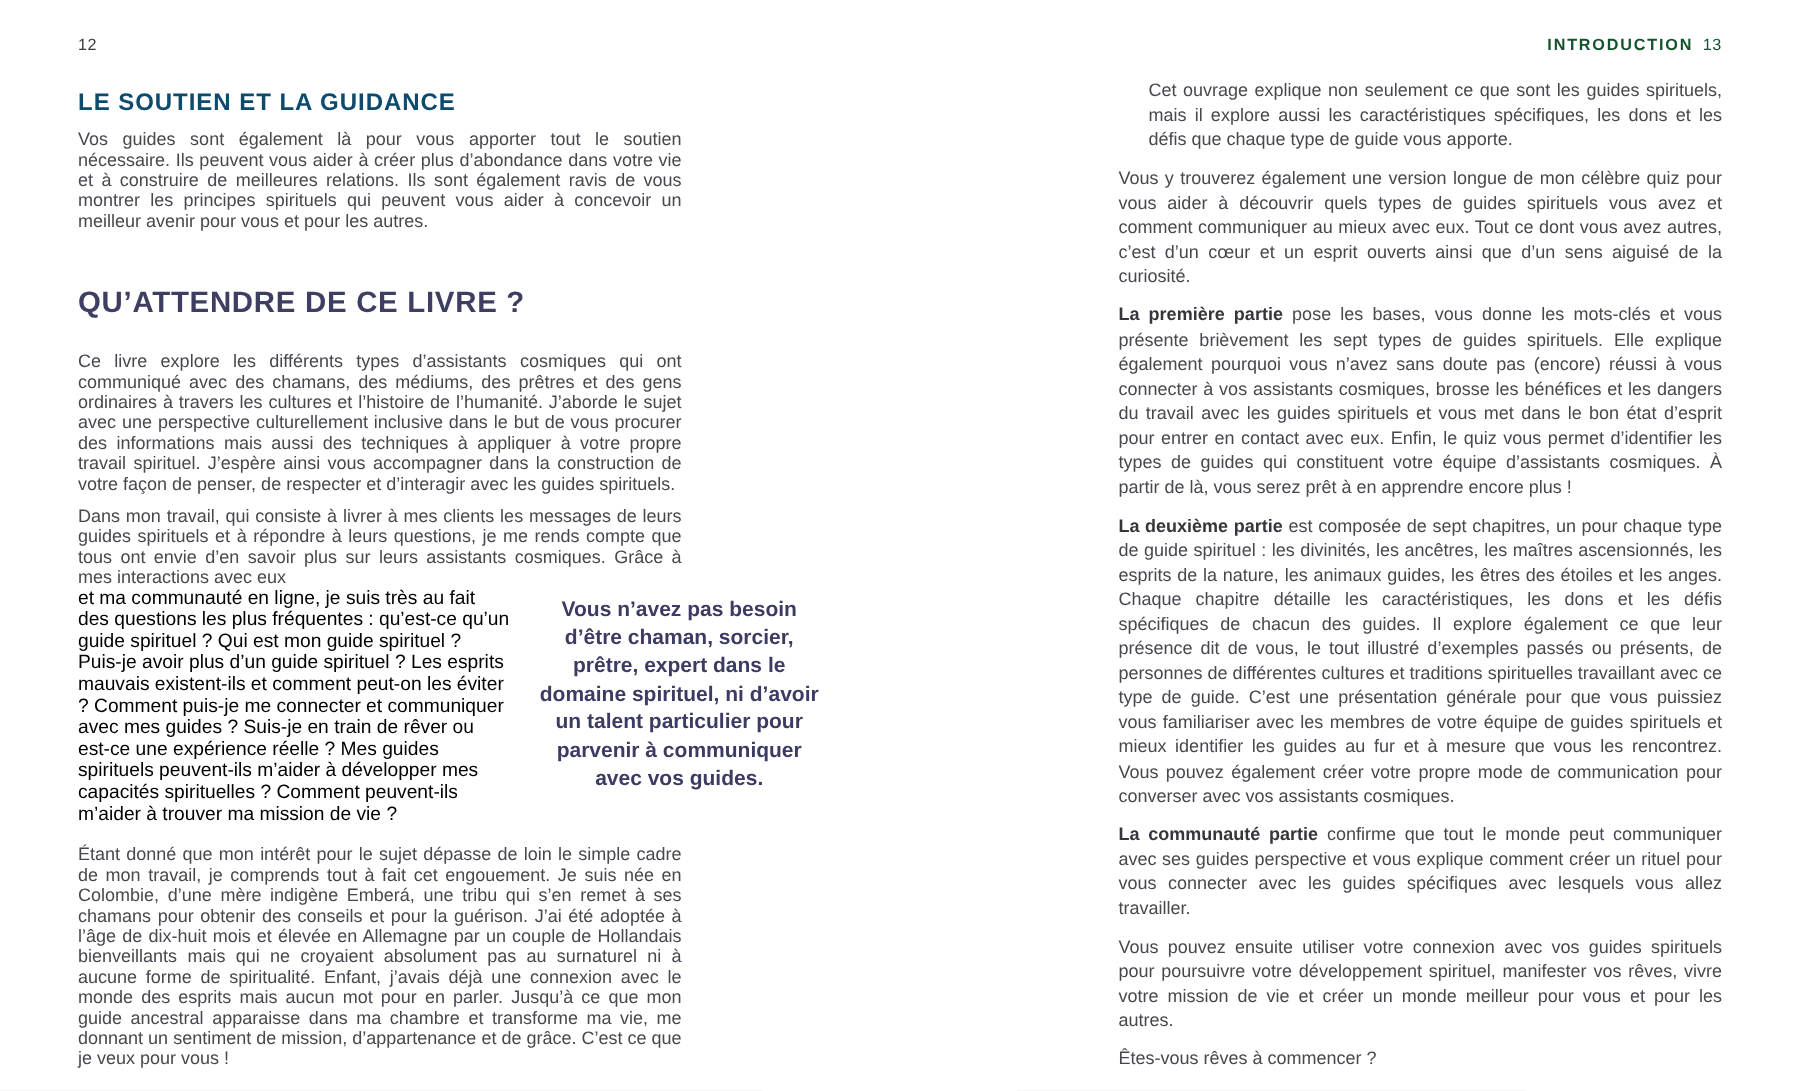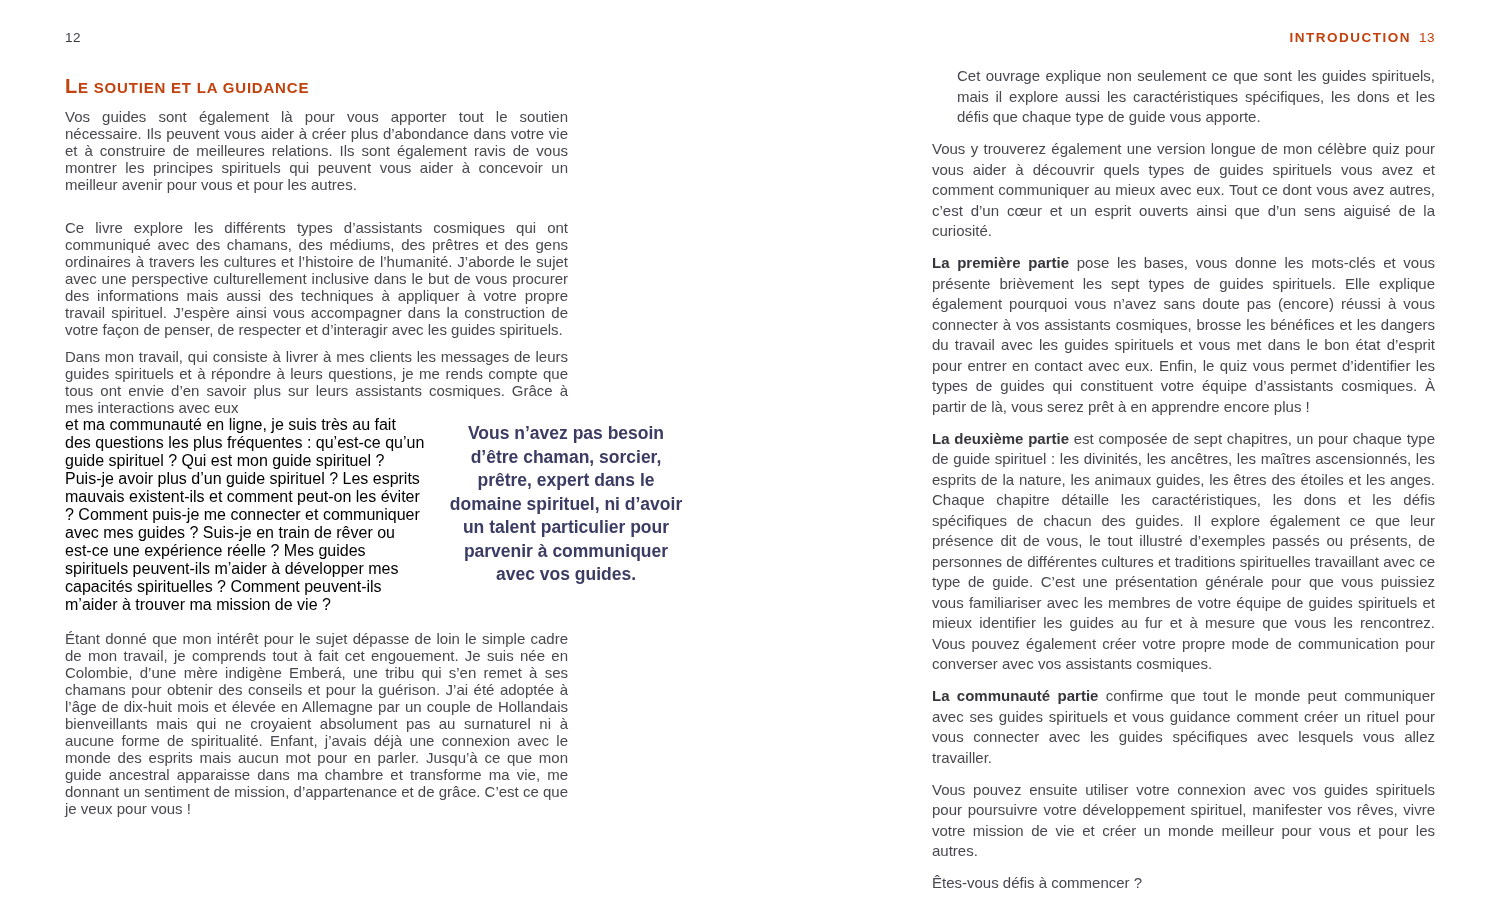--- a/index.html
+++ b/index.html
@@ -7,26 +7,26 @@
     width:1500px;height:909px;background:#ffffff;position:relative;
     font-family:"Liberation Sans", sans-serif;overflow:hidden;padding-left:15px;
   }
   .col{position:absolute;top:0;width:503px;}
   .col-left{left:65px;}
   .col-right{left:932px;}
   .pagenum-left{
     margin-top:30px;font-size:13.5px;color:#3a3a41;letter-spacing:0.5px;
   }
   .running-head{
-    margin-top:30px;text-align:right;font-size:13.5px;color:#c2410c;
+    margin-top:30px;text-align:right;font-size:13.5px;color:#14532d;
   }
   .running-head .head-label{letter-spacing:1.5px;font-weight:bold;}
   .running-head .head-num{margin-left:8px;letter-spacing:0.5px;}
   .small-head{
-    margin:30px 0 0 0;font-size:15px;font-weight:bold;color:#c2410c;
+    margin:30px 0 0 0;font-size:20px;font-weight:bold;color:#0c4a6e;
     letter-spacing:0.8px;text-transform:uppercase;
   }
   .small-head::first-letter{font-size:20px;}
   .big-head{
     margin:46px 0 0 0;font-size:24.5px;font-weight:bold;color:#3e3e63;
     letter-spacing:0.6px;font-weight:600;
   }
   .body-text{
     font-size:15px;line-height:17px;color:#47474f;text-align:justify;
   }
@@ -47,20 +47,21 @@
 
 <div class="spread">
 
   <div class="col col-left">
     <div class="pagenum-left">12</div>
 
     <h3 class="small-head">Le soutien et la guidance</h3>
 
     <p class="body-text para para-first">Vos guides sont également là pour vous apporter tout le soutien nécessaire. Ils peuvent vous aider à créer plus d’abondance dans votre vie et à construire de meilleures relations. Ils sont également ravis de vous montrer les principes spirituels qui peuvent vous aider à concevoir un meilleur avenir pour vous et pour les autres.</p>
 
+    <h2 class="big-head">QU’ATTENDRE DE CE LIVRE ?</h2>
 
     <p class="body-text para para-after-bighead">Ce livre explore les différents types d’assistants cosmiques qui ont communiqué avec des chamans, des médiums, des prêtres et des gens ordinaires à travers les cultures et l’histoire de l’humanité. J’aborde le sujet avec une perspective culturellement inclusive dans le but de vous procurer des informations mais aussi des techniques à appliquer à votre propre travail spirituel. J’espère ainsi vous accompagner dans la construction de votre façon de penser, de respecter et d’interagir avec les guides spirituels.</p>
 
     <p class="body-text para">
       <span>Dans mon travail, qui consiste à livrer à mes clients les messages de leurs guides spirituels et à répondre à leurs questions, je me rends compte que tous ont envie d’en savoir plus sur leurs assistants cosmiques. Grâce à mes interactions avec eux </span></p><aside class="pull-quote"><span>Vous n’avez pas besoin d’être chaman, sorcier, prêtre, expert dans le domaine spirituel, ni d’avoir un talent particulier pour parvenir à communiquer avec vos guides.</span></aside><span>et ma communauté en ligne, je suis très au fait des questions les plus fréquentes : qu’est-ce qu’un guide spirituel ? Qui est mon guide spirituel ? Puis-je avoir plus d’un guide spirituel ? Les esprits mauvais existent-ils et comment peut-on les éviter ? Comment puis-je me connecter et communiquer avec mes guides ? Suis-je en train de rêver ou est-ce une expérience réelle ? Mes guides spirituels peuvent-ils m’aider à développer mes capacités spirituelles ? Comment peuvent-ils m’aider à trouver ma mission de vie ?</span>
     <p></p>
 
     <p class="body-text para">Étant donné que mon intérêt pour le sujet dépasse de loin le simple cadre de mon travail, je comprends tout à fait cet engouement. Je suis née en Colombie, d’une mère indigène Emberá, une tribu qui s’en remet à ses chamans pour obtenir des conseils et pour la guérison. J’ai été adoptée à l’âge de dix-huit mois et élevée en Allemagne par un couple de Hollandais bienveillants mais qui ne croyaient absolument pas au surnaturel ni à aucune forme de spiritualité. Enfant, j’avais déjà une connexion avec le monde des esprits mais aucun mot pour en parler. Jusqu’à ce que mon guide ancestral apparaisse dans ma chambre et transforme ma vie, me donnant un sentiment de mission, d’appartenance et de grâce. C’est ce que je veux pour vous !</p>
   </div>
 
@@ -75,23 +76,23 @@
     <p class="body-text para">
       <span class="lead-bold"></span><span>Vous y trouverez également une version longue de mon célèbre quiz pour vous aider à découvrir quels types de guides spirituels vous avez et comment communiquer au mieux avec eux. Tout ce dont vous avez autres, c’est d’un cœur et un esprit ouverts ainsi que d’un sens aiguisé de la curiosité.</span>
     </p>
     <p class="body-text para">
       <span class="lead-bold">La première partie</span><span> pose les bases, vous donne les mots-clés et vous présente brièvement les sept types de guides spirituels. Elle explique également pourquoi vous n’avez sans doute pas (encore) réussi à vous connecter à vos assistants cosmiques, brosse les bénéfices et les dangers du travail avec les guides spirituels et vous met dans le bon état d’esprit pour entrer en contact avec eux. Enfin, le quiz vous permet d’identifier les types de guides qui constituent votre équipe d’assistants cosmiques. À partir de là, vous serez prêt à en apprendre encore plus !</span>
     </p>
     <p class="body-text para">
       <span class="lead-bold">La deuxième partie</span><span> est composée de sept chapitres, un pour chaque type de guide spirituel : les divinités, les ancêtres, les maîtres ascensionnés, les esprits de la nature, les animaux guides, les êtres des étoiles et les anges. Chaque chapitre détaille les caractéristiques, les dons et les défis spécifiques de chacun des guides. Il explore également ce que leur présence dit de vous, le tout illustré d’exemples passés ou présents, de personnes de différentes cultures et traditions spirituelles travaillant avec ce type de guide. C’est une présentation générale pour que vous puissiez vous familiariser avec les membres de votre équipe de guides spirituels et mieux identifier les guides au fur et à mesure que vous les rencontrez. Vous pouvez également créer votre propre mode de communication pour converser avec vos assistants cosmiques.</span>
     </p>
     <p class="body-text para">
-      <span class="lead-bold">La communauté partie</span><span> confirme que tout le monde peut communiquer avec ses guides spirituels et vous guidance comment créer un rituel pour vous connecter avec les guides spécifiques avec lesquels vous allez travailler.</span>
+      <span class="lead-bold">La communauté partie</span><span> confirme que tout le monde peut communiquer avec ses guides perspective et vous explique comment créer un rituel pour vous connecter avec les guides spécifiques avec lesquels vous allez travailler.</span>
     </p>
     <p class="body-text para">
       <span class="lead-bold"></span><span>Vous pouvez ensuite utiliser votre connexion avec vos guides spirituels pour poursuivre votre développement spirituel, manifester vos rêves, vivre votre mission de vie et créer un monde meilleur pour vous et pour les autres.</span>
     </p>
     <p class="body-text para">
-      <span class="lead-bold"></span><span>Êtes-vous défis à commencer ?</span>
+      <span class="lead-bold"></span><span>Êtes-vous rêves à commencer ?</span>
     </p>
   </div>
 
 </div>
 
 </body></html>

